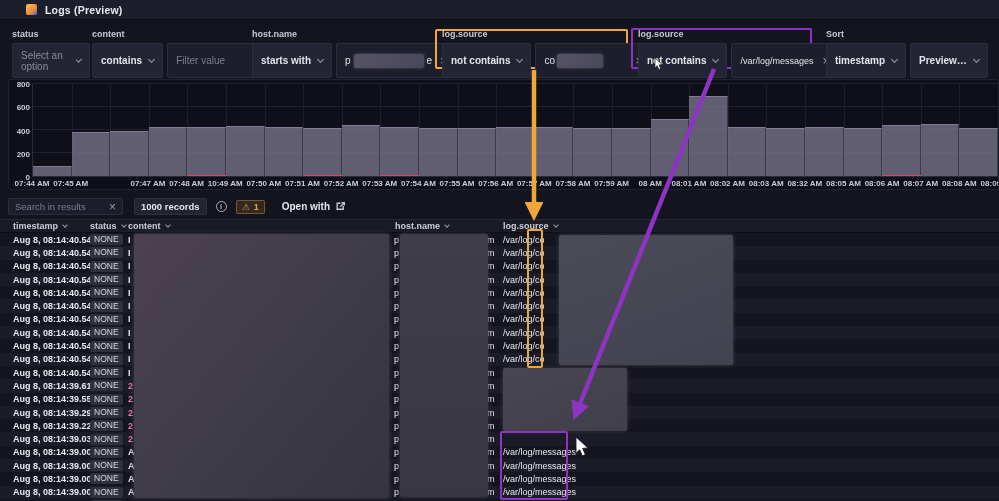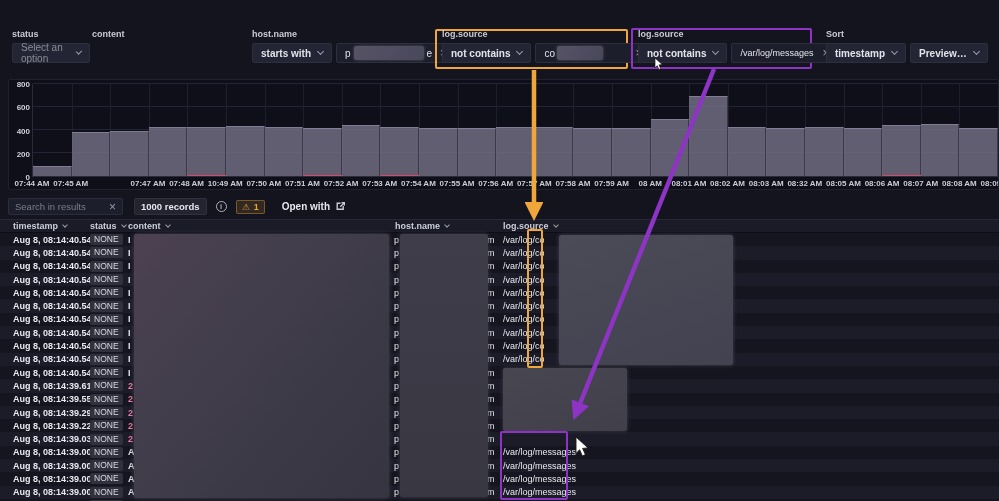--- a/index.html
+++ b/index.html
@@ -9,21 +9,21 @@
 
   
   .topbar { position:absolute; left:0; top:0; width:999px; height:20px; background:#1d1e2b; border-bottom:1px solid #0d0e15; display:flex; align-items:center; }
   .logo { width:11px; height:11px; margin-left:26px; border-radius:2px; background:linear-gradient(135deg,#f7c648,#ef8a3c 60%,#3b6fd8); }
   .apptitle { color:#e9eaf1; font-size:10.5px; font-weight:bold; margin-left:8px; letter-spacing:.2px; }
 
   
   .fgroup { position:absolute; top:29px; }
   .flabel { display:block; color:#c9cad4; font-size:9px; font-weight:bold; margin-bottom:4px; }
   .frow { display:flex; align-items:center; gap:4px; }
-  .pill, .finput { height:20px; background:#242534; border:1px solid #2d2e3e; border-radius:2px; color:#e2e3ea; font-size:10px; display:flex; align-items:center; padding:0 8px; }
+  .pill, .finput { height:35px; background:#242534; border:1px solid #2d2e3e; border-radius:2px; color:#e2e3ea; font-size:10px; display:flex; align-items:center; padding:0 8px; }
   .pill { font-weight:bold; cursor:pointer; }
   .pill.muted { color:#8a8b99; font-weight:normal; }
   .finput { background:#1d1e2b; position:relative; }
   .finput .ph { color:#7c7d8b; }
   .chev { display:inline-block; width:5px; height:5px; border-right:1.4px solid #9a9ba8; border-bottom:1.4px solid #9a9ba8; transform:rotate(45deg); margin-left:7px; margin-top:-3px; }
   .clearx { color:#9a9ba8; font-size:12px; margin-left:auto; padding-left:6px; cursor:pointer; line-height:1; }
   .redact { background:linear-gradient(120deg,#555364,#49475a); border-radius:2px; box-shadow:0 0 3px rgba(90,88,110,.9); }
   .hlbox { position:absolute; border-radius:2px; pointer-events:none; }
 
   
@@ -71,33 +71,46 @@
   .blur-right { left:559px; top:235px; width:174px; height:130px; background:linear-gradient(160deg,#4b4a57,#434250); box-shadow:0 0 4px rgba(70,69,82,.9); }
   .blur-mid { left:503px; top:368px; width:124px; height:63px; background:linear-gradient(160deg,#474651,#403f4a); box-shadow:0 0 4px rgba(66,65,77,.9); }
 
   .overlay { position:absolute; left:0; top:0; pointer-events:none; }
 </style>
 </head>
 <body>
 
 <div id="app">
 
+  <div class="topbar">
+    <span class="logo"></span>
+    <span class="apptitle">Logs (Preview)</span>
+  </div>
 
   <div class="fgroup" style="left:12px">
     <span class="flabel">status</span>
     <div class="frow">
       <div class="pill muted" style="width:78px">
         <span>Select an option</span>
           <i class="chev"></i>
       </div>
     </div>
   </div>
 
   <div class="fgroup" style="left:92px">
     <span class="flabel">content</span>
+    <div class="frow">
+      <div class="pill">
+        <span>contains</span>
+          <i class="chev"></i>
+      </div>
+      <div class="finput" style="width:97px">
+        <span class="ph">Filter value</span>
+      </div>
+    </div>
   </div>
 
   <div class="fgroup" style="left:252px">
     <span class="flabel">host.name</span>
     <div class="frow">
       <div class="pill">
         <span>starts with</span>
           <i class="chev"></i>
       </div>
       <div class="finput" style="width:120px">

